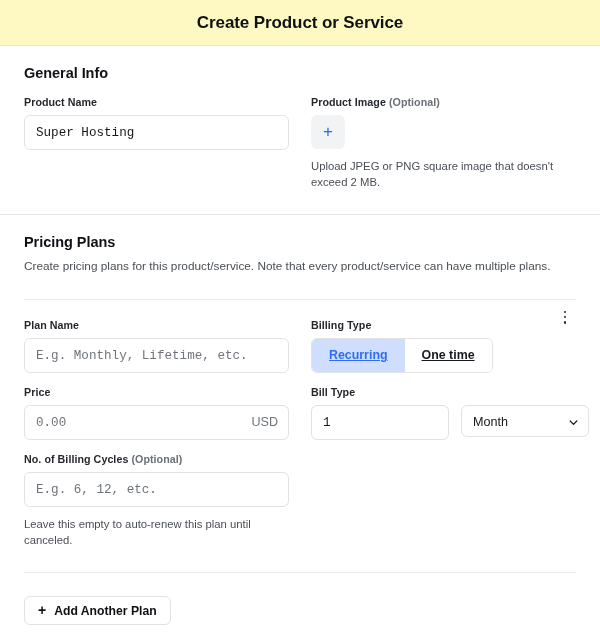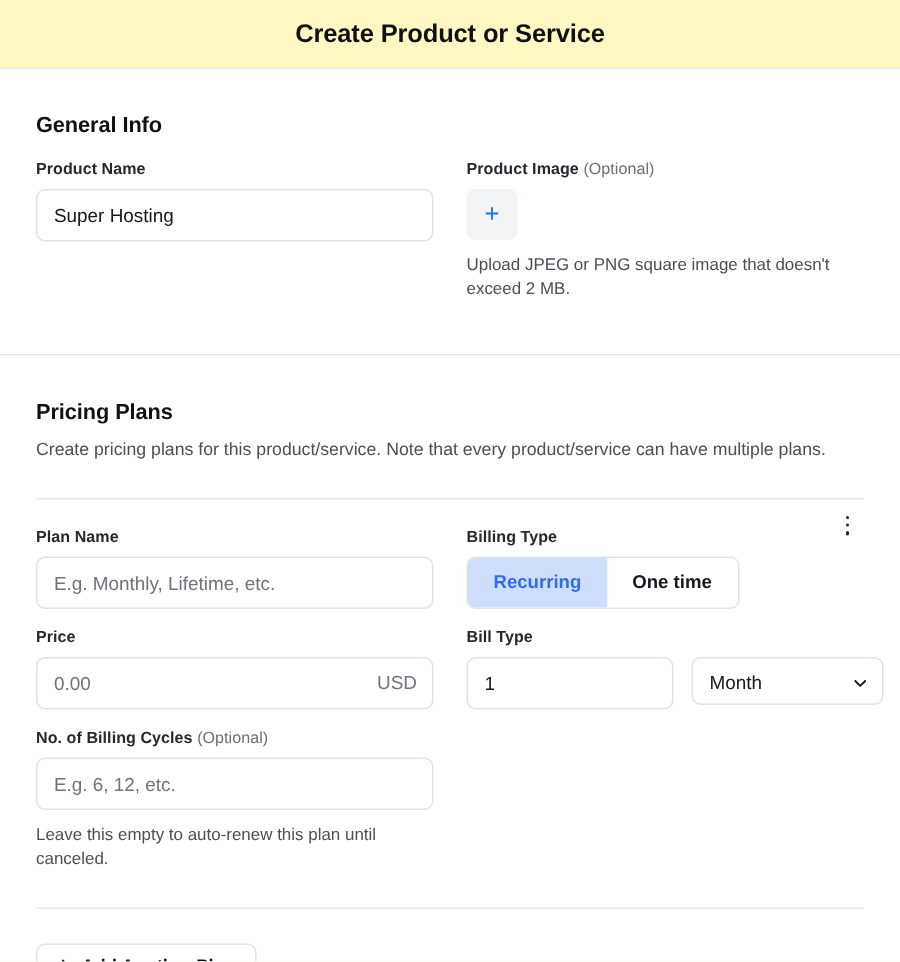--- a/index.html
+++ b/index.html
@@ -30,21 +30,21 @@
     letter-spacing: -0.1px;
     padding-top: 13px;
     padding-bottom: 12px;
   }
 
   
   .card {
     border-top: 1px solid #e4e6e9;
     border-bottom: 1px solid #e4e6e9;
     background: #ffffff;
-    padding: 11px 24px;
+    padding: 0 24px;
   }
   .card + .card { border-top: none; }
 
   .card-inner { padding-top: 19px; }
 
   .section-title {
     font-size: 14.5px;
     font-weight: bold;
     color: #0f1115;
     letter-spacing: -0.05px;
@@ -68,32 +68,32 @@
   
   .field-label {
     font-size: 10.7px;
     font-weight: bold;
     color: #25282d;
     letter-spacing: 0.05px;
     margin-bottom: 7px;
     display: block;
   }
   .field-label .optional {
-    font-weight: normal;
+    font-weight: bold;
     color: #6b7076;
   }
 
   
   .input {
     width: 100%;
     height: 35px;
     border: 1px solid #e0e2e5;
     border-radius: 6px;
     background: #ffffff;
-    font-family: Liberation Sans, sans-serif;
+    font-family: Liberation Mono, monospace;
     font-size: 12.6px;
     color: #15181c;
     padding: 0 11px;
     outline: none;
     line-height: 33px;
     display: block;
   }
   .input::placeholder { color: #6f747b; }
   .input.placeholder-style { color: #6f747b; }
 
@@ -185,20 +185,21 @@
     font-size: 12.4px;
     font-weight: bold;
     padding: 0 17px;
     height: 33px;
     line-height: 33px;
     background: #ffffff;
     color: #16191d;
     border: none;
     cursor: pointer;
     white-space: nowrap;
+    text-decoration: underline;
   }
   .seg.active {
     background: #cfdefc;
     color: #2f6df0;
   }
 
   
   .bill-row { display: flex; gap: 12px; }
   .bill-num  { width: 138px; flex: 0 0 138px; }
   .bill-unit { width: 128px; flex: 0 0 128px; position: relative; }

